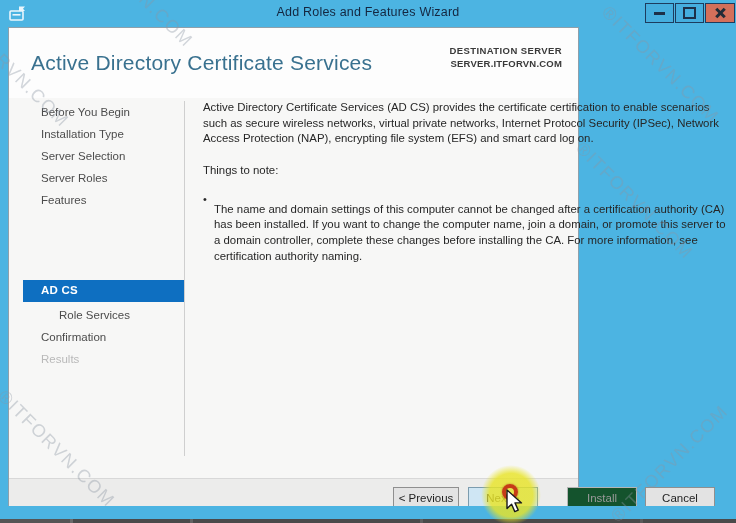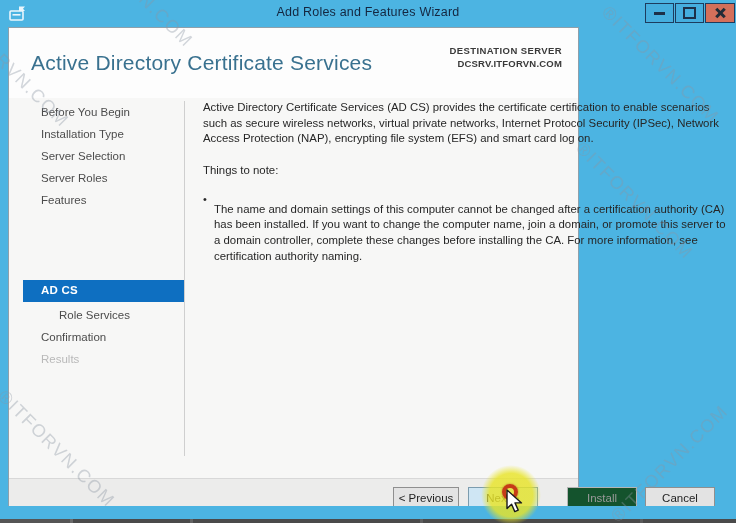--- a/index.html
+++ b/index.html
@@ -94,21 +94,21 @@
     <div class="winbtn close">
         <span class="glyph-x"></span>
       </div>
   </div>
 
   <div class="dialog">
     <div class="headband">
       <div class="page-title">Active Directory Certificate Services</div>
       <div class="dest">
         <div class="l1">DESTINATION SERVER</div>
-        <div class="l2">DCSRV.ITFORVN.COM</div>
+        <div class="l2">SERVER.ITFORVN.COM</div>
       </div>
     </div>
 
     <div class="sidebar">
       <div class="nav-item" style="top:8px">Before You Begin</div>
       <div class="nav-item" style="top:30px">Installation Type</div>
       <div class="nav-item" style="top:52px">Server Selection</div>
       <div class="nav-item" style="top:74px">Server Roles</div>
       <div class="nav-item" style="top:96px">Features</div>
       <div class="nav-sel">

